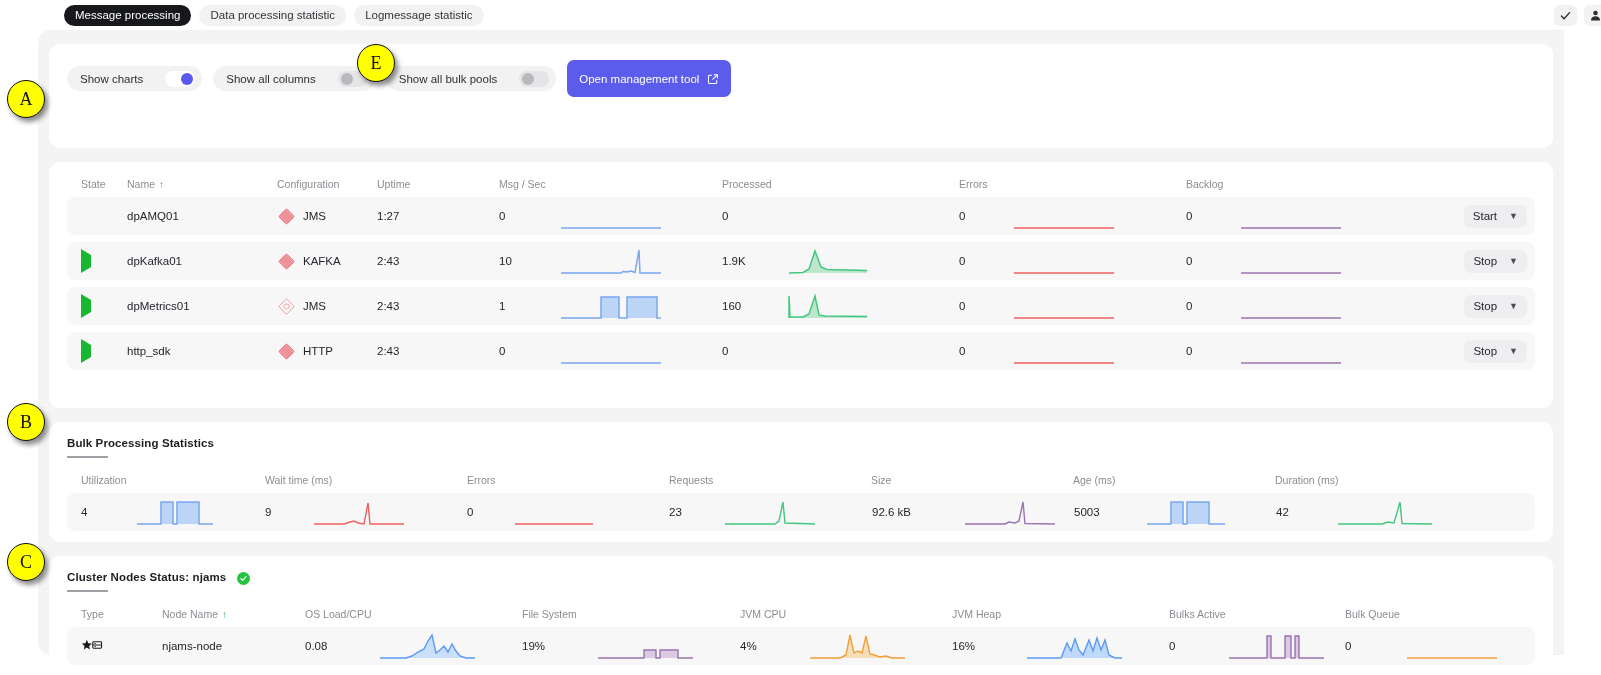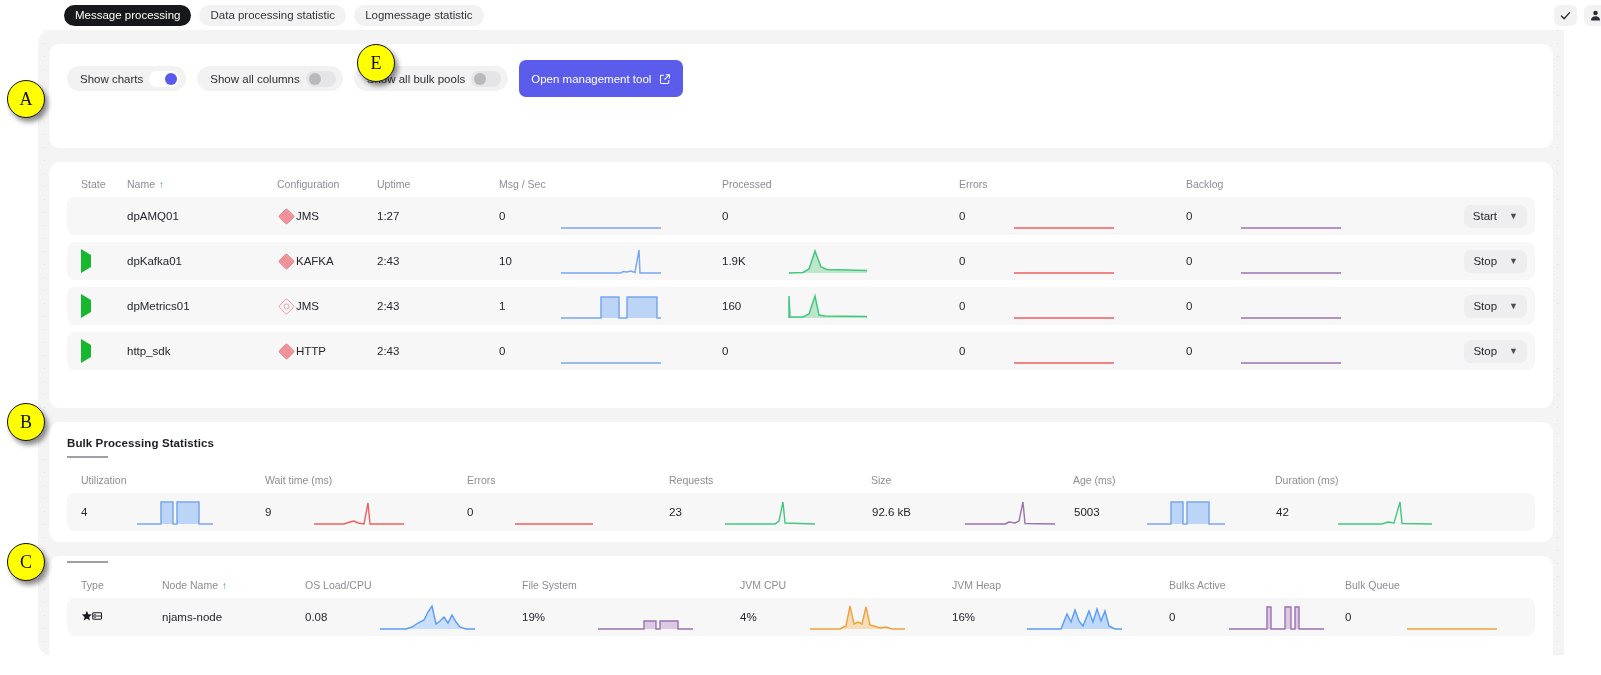--- a/index.html
+++ b/index.html
@@ -56,21 +56,21 @@
     font-size: 11.5px; font-weight: 700; color: #1c1e22; letter-spacing: .1px;
     padding-top: 15px; display:inline-block;
   }
   .title-rule { width: 41px; height: 1.5px; background: #9ea0a6; margin-top: 5px; }
 
   
   #controls-panel { top: 14px; height: 104px; }
   .controls-row { display: flex; align-items: center; gap: 11px; margin-top: 16px; }
   .toggle-pill {
     height: 25px; border-radius: 13px; background: #f2f2f3;
-    display: flex; align-items: center; padding: 0 7px 0 13px; gap: 6px; cursor: pointer;
+    display: flex; align-items: center; padding: 0 7px 0 13px; gap: 22px; cursor: pointer;
   }
   .toggle-pill .lbl { font-size: 11.5px; color: #2c2f35; white-space: nowrap; }
   .switch {
     width: 30px; height: 16px; border-radius: 9px; background: #ffffff;
     position: relative; flex: none;
   }
   .switch.off { background: #e5e5e7; }
   .knob {
     position: absolute; top: 2px; width: 12px; height: 12px; border-radius: 50%;
   }
@@ -108,21 +108,21 @@
   .dp-c-errs   { width: 172px; }
   .dp-c-back   { width: 55px; }
   .dp-c-backs  { width: 175px; }
   .dp-c-act    { flex: 1; display: flex; justify-content: flex-end; padding-right: 8px; align-items: flex-end; }
 
   .state-sq { width: 10px; height: 10px; background: #e2213a; }
   .state-tri {
     width: 0; height: 0; border-left: 10px solid #17b82f;
     border-top: 6px solid transparent; border-bottom: 6px solid transparent;
   }
-  .conf { display: flex; align-items: center; }
+  .conf { display: flex; align-items: center; gap: 7px; }
   .conf .txt { font-size: 11.5px; color: #24262b; }
   .act-btn {
     height: 23px; border-radius: 7px; background: #eeeef0; display: flex;
     align-items: center; gap: 12px; padding: 0 9px; font-size: 11.5px;
     color: #24262b; cursor: pointer;
   }
   .chev { color: #4b4d52; font-size: 9px; }
 
   
   #bulk-panel { top: 392px; height: 120px; }
@@ -492,20 +492,29 @@
               <path d="M0 27 L44 27 L50 25 L56 26 L62 5 L64 26.5 L94 27" stroke="#43c77f" stroke-width="1.4" fill="none"></path>
             </svg>
           </div>
         </div>
       </div>
     </div>
 
     <div class="panel" id="cluster-panel">
       <div class="panel-inner">
         <div>
+          <div class="section-title">
+            <span>Cluster Nodes Status:</span>
+            <span style="font-weight:700">njams</span>
+            <span class="status-dot">
+              <svg width="9" height="9" viewBox="0 0 16 16">
+                  <path d="M3.4 8.4 L6.3 11.2 L12.6 4.8" stroke="#ffffff" stroke-width="2.1" fill="none" stroke-linecap="round" stroke-linejoin="round"></path>
+                </svg>
+            </span>
+          </div>
           <div class="title-rule"></div>
         </div>
 
         <div class="thead">
           <div class="th cl-c-type">Type</div>
           <div class="th cl-c-name"><span>Node Name</span><span class="sort-arrow">↑</span></div>
           <div class="th" style="width:217px">OS Load/CPU</div>
           <div class="th" style="width:218px">File System</div>
           <div class="th" style="width:212px">JVM CPU</div>
           <div class="th" style="width:217px">JVM Heap</div>

